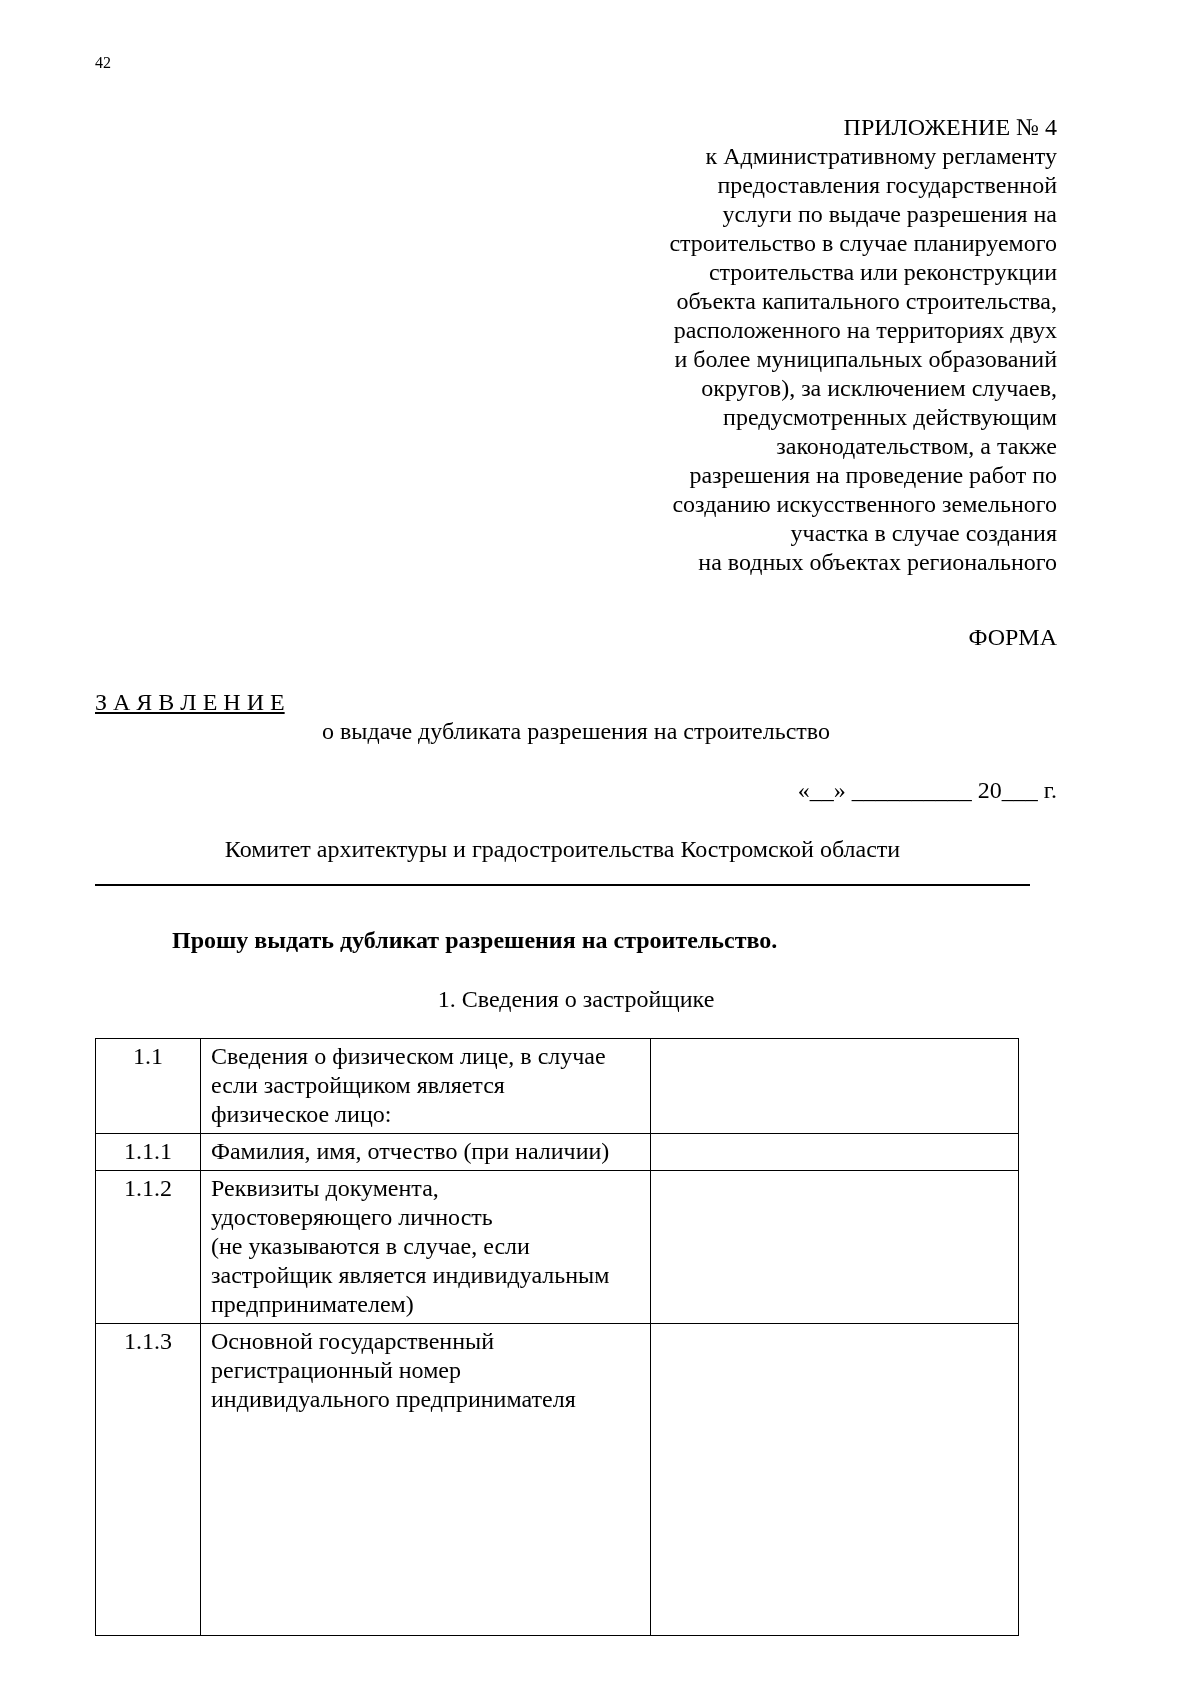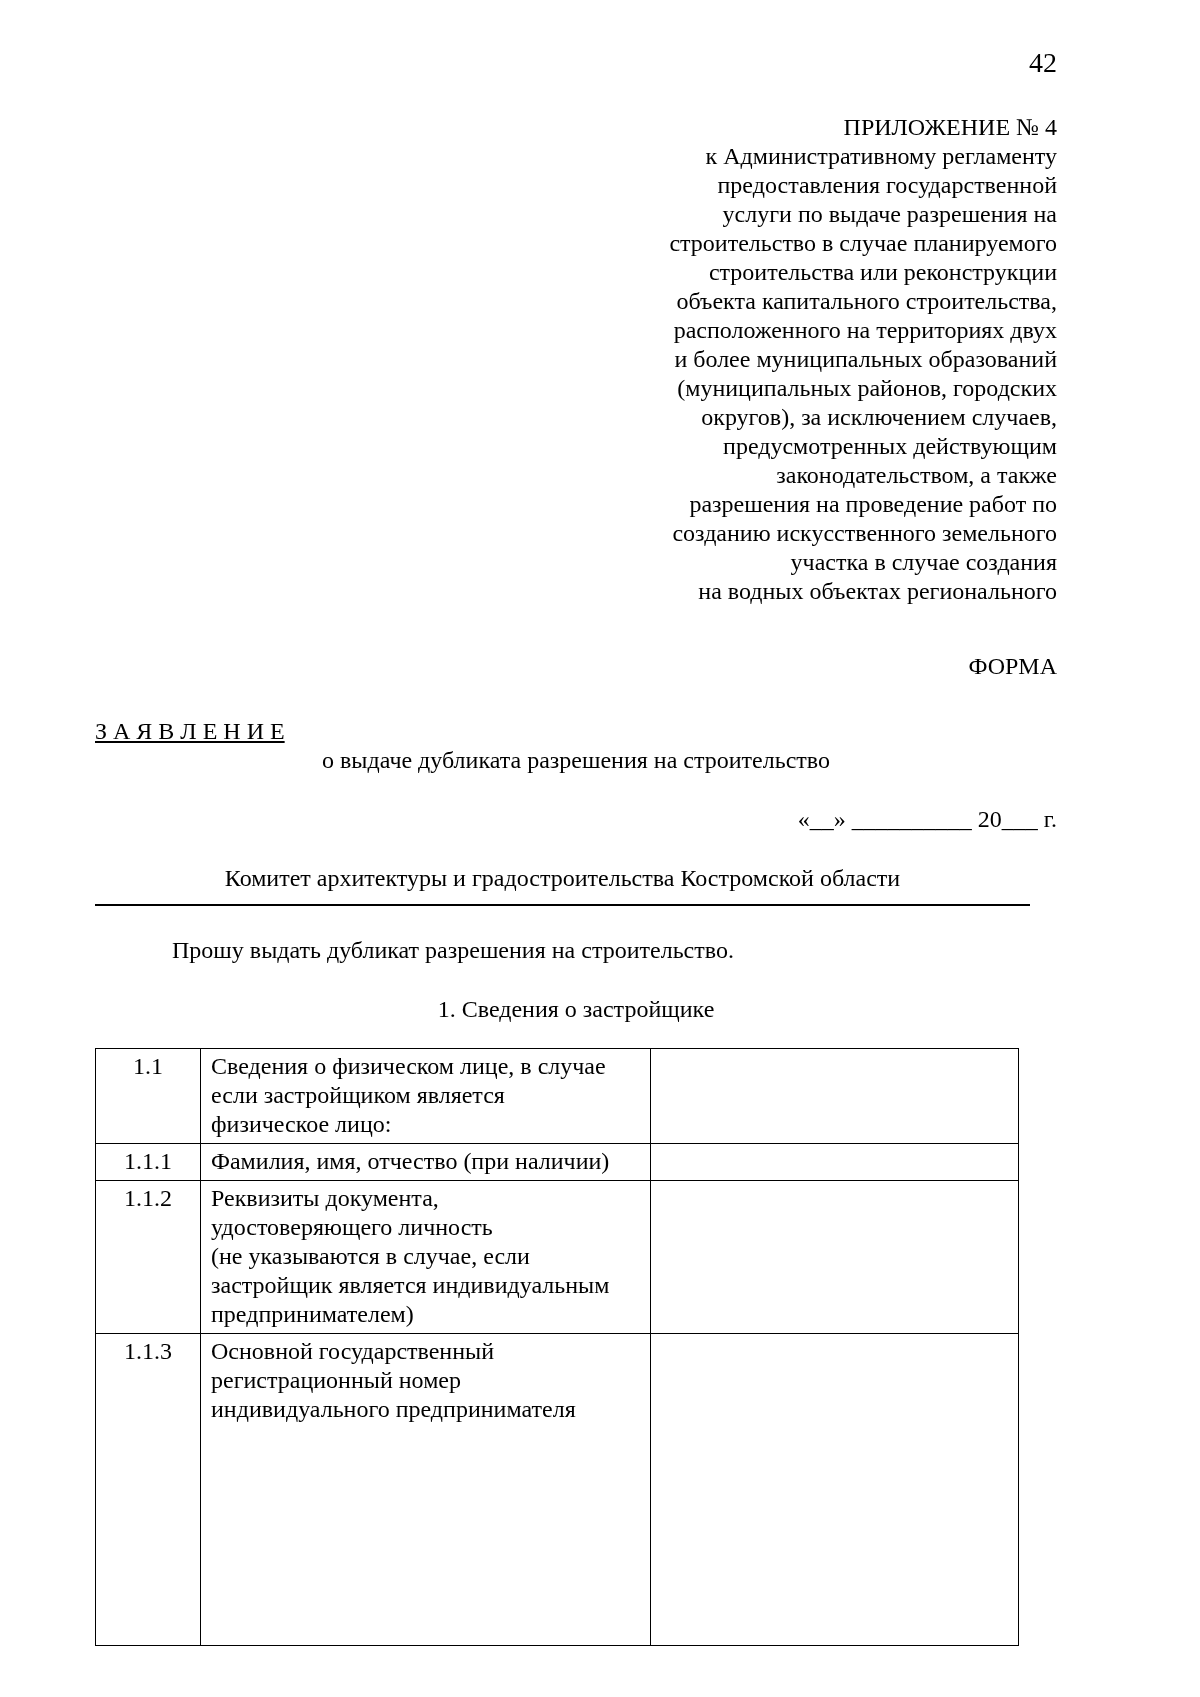--- a/index.html
+++ b/index.html
@@ -14,22 +14,22 @@
     box-sizing: border-box;
     background: #ffffff;
     color: #000000;
     font-family: "Liberation Serif", "DejaVu Serif", serif;
     font-size: 24px;
     line-height: 29px;
     padding: 50px 143px 0 95px;
     overflow: hidden;
   }
   .page-number {
-    text-align: right;
-    font-size: 28px;
+    text-align: left;
+    font-size: 16px;
     line-height: 25px;
   }
   .appendix-block {
     margin-top: 38px;
     text-align: right;
   }
   .appendix-line {
     white-space: nowrap;
   }
   .form-label {
@@ -46,25 +46,26 @@
   }
   .date-line {
     margin-top: 30px;
     text-align: right;
   }
   .recipient-line {
     margin-top: 30px;
     width: 935px;
     text-align: center;
     border-bottom: 2px solid #000000;
-    padding-bottom: 11px;
+    padding-bottom: 20px;
   }
   .request-paragraph {
-    margin-top: 30px;
+    margin-top: 40px;
     text-indent: 77px;
+    font-weight: bold;
   }
   .section-heading {
     margin-top: 30px;
     text-align: center;
   }
   table.applicant-table {
     margin-top: 24px;
     border-collapse: collapse;
     table-layout: fixed;
     width: 923px;
@@ -97,21 +98,20 @@
   <div class="appendix-block">
     <div class="appendix-line">ПРИЛОЖЕНИЕ № 4</div>
     <div class="appendix-line">к Административному регламенту</div>
     <div class="appendix-line">предоставления государственной</div>
     <div class="appendix-line">услуги по выдаче разрешения на</div>
     <div class="appendix-line">строительство в случае планируемого</div>
     <div class="appendix-line">строительства или реконструкции</div>
     <div class="appendix-line">объекта капитального строительства,</div>
     <div class="appendix-line">расположенного на территориях двух</div>
     <div class="appendix-line">и более муниципальных образований</div>
-    <div class="appendix-line">(муниципальных районов, городских</div>
     <div class="appendix-line">округов), за исключением случаев,</div>
     <div class="appendix-line">предусмотренных действующим</div>
     <div class="appendix-line">законодательством, а также</div>
     <div class="appendix-line">разрешения на проведение работ по</div>
     <div class="appendix-line">созданию искусственного земельного</div>
     <div class="appendix-line">участка в случае создания</div>
     <div class="appendix-line">на водных объектах регионального</div>
   </div>
 
   <div class="form-label">ФОРМА</div>

